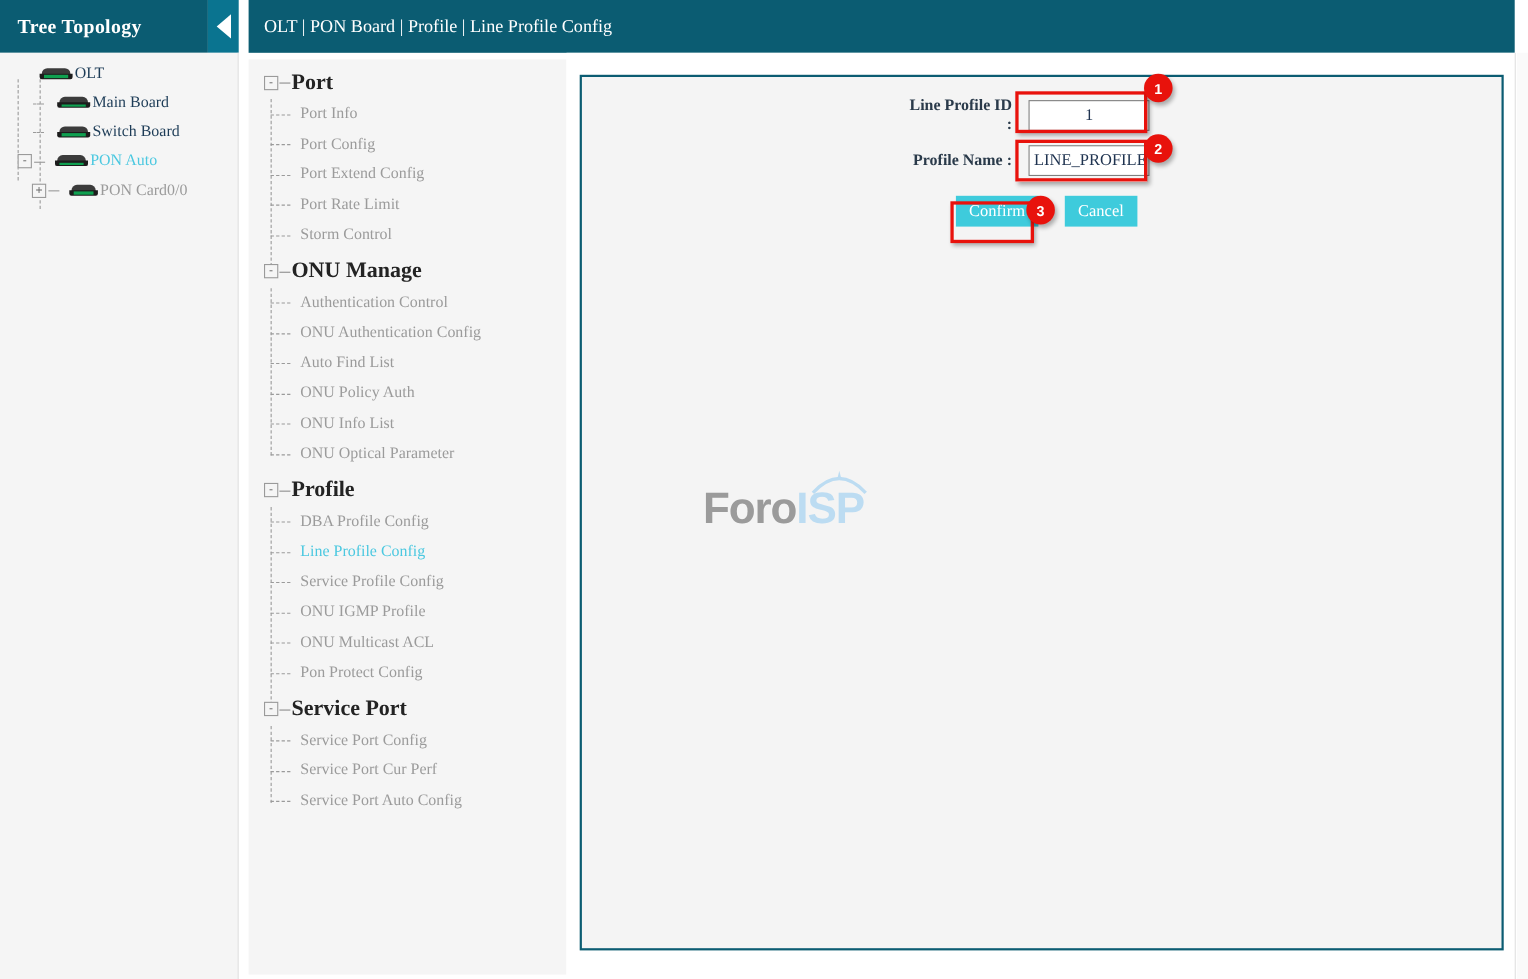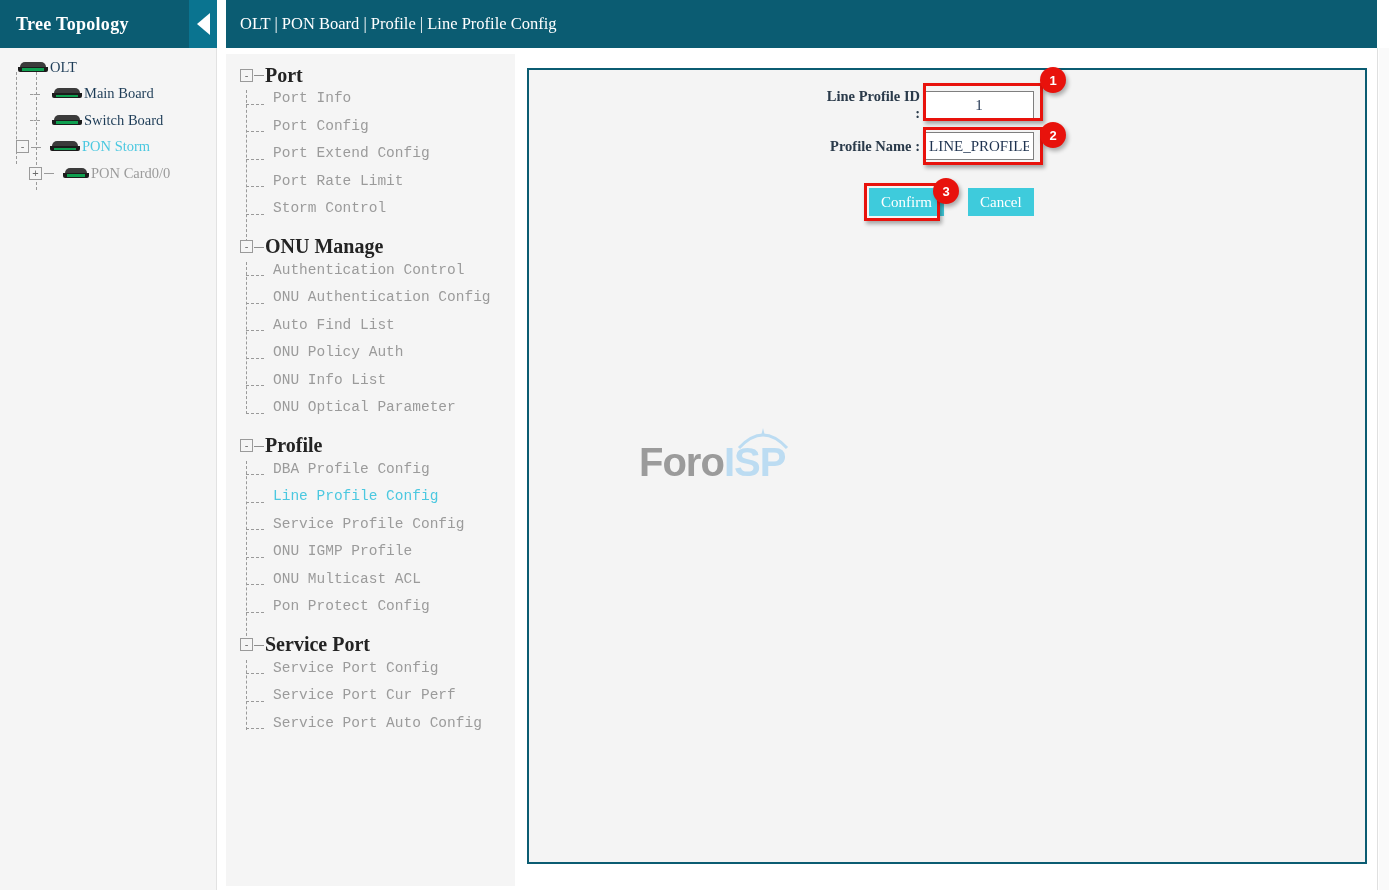--- a/index.html
+++ b/index.html
@@ -83,24 +83,23 @@
   }
   .nav-group { position: relative; }
   .nav-group-head {
     position: relative; height: 30px; display: flex; align-items: center; padding-left: 14px;
   }
   .nav-group-head .gname {
     margin-left: 12px; font-size: 20px; font-weight: bold; color: #232323;
     cursor: pointer;
   }
   .nav-item {
-    position: relative; height: 27.5px; display: flex; 
+    position: relative; height: 27.5px; display: flex; align-items: center;
     padding-left: 47px; font-size: 14.5px; color: #9b9b9b; cursor: pointer;
     white-space: nowrap;
-    font-family: Liberation Mono, monospace;
   }
   .nav-item.active { color: #4bc8e0; }
   .nav-item .branch {
     position: absolute; left: 20px; top: 50%; width: 18px;
     border-top: 1px dashed #9a9a9a;
   }
   .nav-stem {
     position: absolute; left: 20px; border-left: 1px dashed #9a9a9a;
   }
   .nav-head-dash {
@@ -110,21 +109,21 @@
   
   .content-wrap {
     position: absolute; left: 515px; top: 48px; right: 12px; bottom: 0;
     background: #ffffff;
   }
   .content-card {
     position: absolute; left: 12px; top: 20px; right: 10px; bottom: 26px;
     background: #f4f4f4; border: 2px solid #0b5c72;
   }
 
-  .form-row { position: absolute; display: flex; align-items: center; }
+  .form-row { position: absolute; display: flex; align-items: center; gap: 11px; }
   .form-label {
     width: 105px; text-align: right; font-size: 14.5px; color: #2a3a4a;
     font-weight: bold; padding-right: 4px;
   }
   .txt-field {
     width: 110px; height: 28px; background: #ffffff;
     border: 1px solid #7f7f7f; font-family: "Liberation Serif", serif;
     font-size: 15px; color: #1f3350; padding: 0 4px; text-align: center;
   }
   .txt-field.ctr { text-align: center; }
@@ -180,21 +179,21 @@
   </div>
   <div class="crumb-bar">
     <span>OLT | PON Board | Profile | Line Profile Config</span>
   </div>
 
   <div class="tree-panel">
 
     <div class="dashv" style="left:16px; top:24px; height:92px;"></div>
     <div class="dashv" style="left:36px; top:24px; height:118px;"></div>
 
-    <div class="tree-row" style="padding-left:18px;">
+    <div class="tree-row" style="padding-left:36px;">
       <span class="dev-icon">
         <span class="top"></span>
           <span class="bot"></span>
           <span class="led"></span>
       </span>
       <span class="tree-label dark">OLT</span>
     </div>
 
     <div class="tree-row" style="padding-left:30px;">
       <span class="dashh" style="left:30px; top:13px; width:10px;"></span>
@@ -220,21 +219,21 @@
 
     <div class="tree-row" style="padding-left:16px;">
       <span class="tog">-</span>
       <span class="solidh" style="left:31px; top:13px; width:10px;"></span>
       <span style="display:inline-block; width:21px;"></span>
       <span class="dev-icon">
         <span class="top"></span>
           <span class="bot"></span>
           <span class="led"></span>
       </span>
-      <span class="tree-label active">PON Storm</span>
+      <span class="tree-label active">PON Auto</span>
     </div>
 
     <div class="tree-row" style="padding-left:29px;">
       <span class="tog">+</span>
       <span class="solidh" style="left:44px; top:13px; width:10px;"></span>
       <span style="display:inline-block; width:21px;"></span>
       <span class="dev-icon small">
         <span class="top"></span>
           <span class="bot"></span>
           <span class="led"></span>
@@ -388,21 +387,21 @@
       <div class="hl" style="left:394px; top:13px; width:120px; height:38px;"></div>
       <div class="badge" style="left:511px; top:-3px;">1</div>
 
       <div class="form-row" style="left:290px; top:62px;">
         <span class="form-label">Profile Name  :</span>
         <input class="txt-field" type="text" value="LINE_PROFILE" style="">
       </div>
       <div class="hl" style="left:394px; top:57px; width:120px; height:38px;"></div>
       <div class="badge" style="left:511px; top:52px;">2</div>
 
-      <div style="position:absolute; left:340px; top:118px; display:flex; gap:24px;">
+      <div style="position:absolute; left:340px; top:108px; display:flex; gap:24px;">
         <button class="btn">Confirm</button>
         <button class="btn">Cancel</button>
       </div>
       <div class="hl" style="left:335px; top:113px; width:76px; height:38px;"></div>
       <div class="badge" style="left:404px; top:108px;">3</div>
 
     </div>
   </div>
 
   <div class="scroll-strip">

